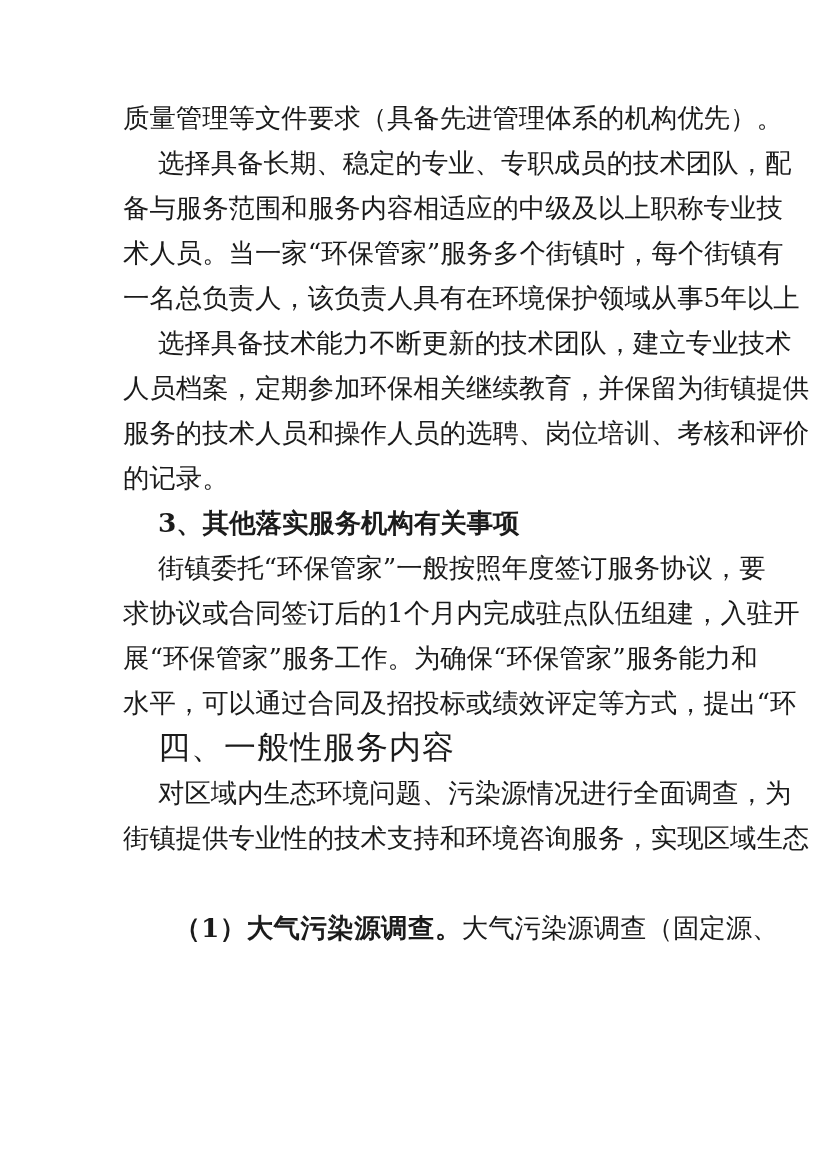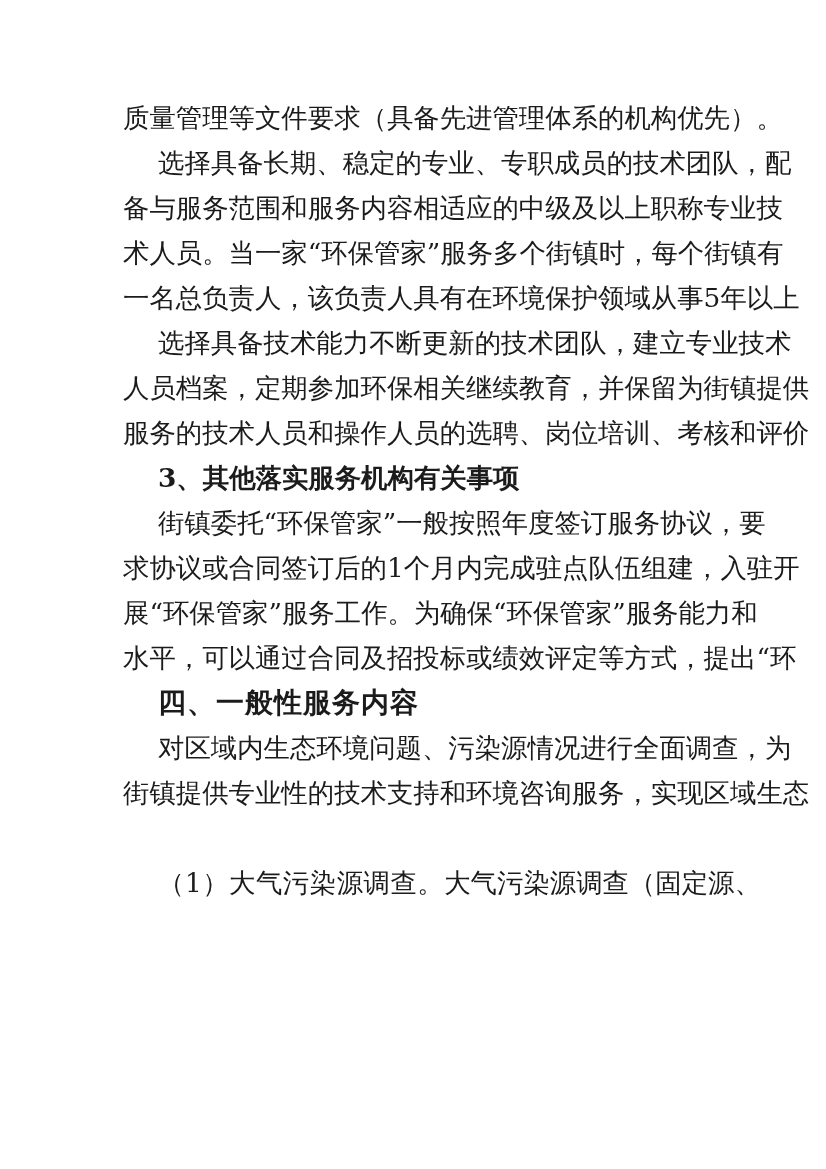--- a/index.html
+++ b/index.html
@@ -53,29 +53,30 @@
 
   .just.indent {
     width: 545px;
     margin-left: 35px;
     padding-left: 0;
   }
 
   
   .heiti-bold {
     font-family: "DejaVu Sans", "Liberation Sans", sans-serif;
-    font-weight: 700;
-    font-size: 28px;
+    font-weight: 400;
+    font-size: 32px;
     letter-spacing: 1px;
   }
 
   
   .kai-bold {
-    font-weight: 400;
+    font-weight: 700;
     letter-spacing: 0.5px;
+    margin-left: 16px;
   }
 
   
   .subhead {
     font-weight: 600;
   }
 
   .spacer {
     height: 45px;
   }
@@ -301,20 +302,23 @@
         <span>位</span>
         <span>培</span>
         <span>训</span>
         <span>、</span>
         <span>考</span>
         <span>核</span>
         <span>和</span>
         <span>评</span>
         <span>价</span>
       </div>
+    <div class="line">
+      <span>的记录。</span>
+    </div>
 
     <div class="line indent">
       <span class="subhead">3、其他落实服务机构有关事项</span>
     </div>
 
     <div class="line just indent">
         <span>街</span>
         <span>镇</span>
         <span>委</span>
         <span>托</span>

